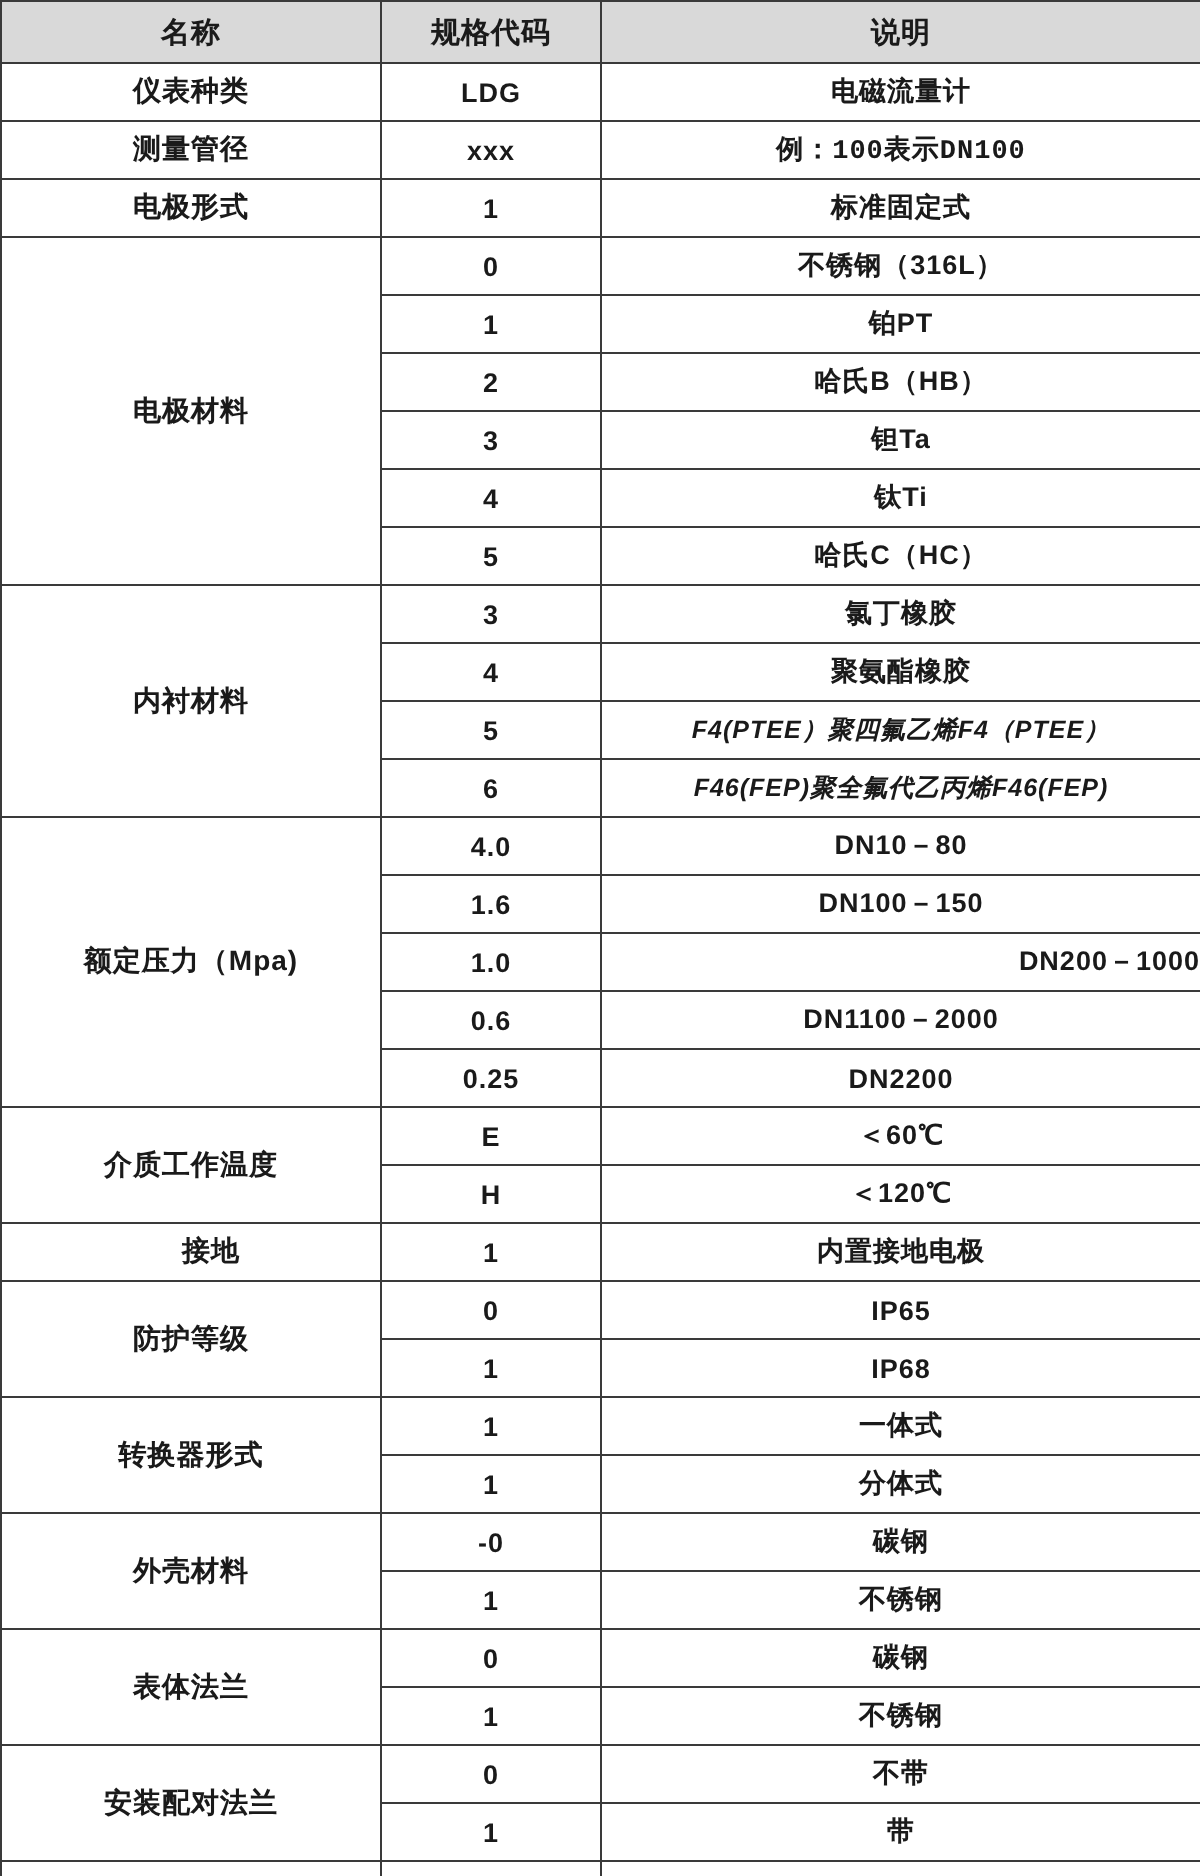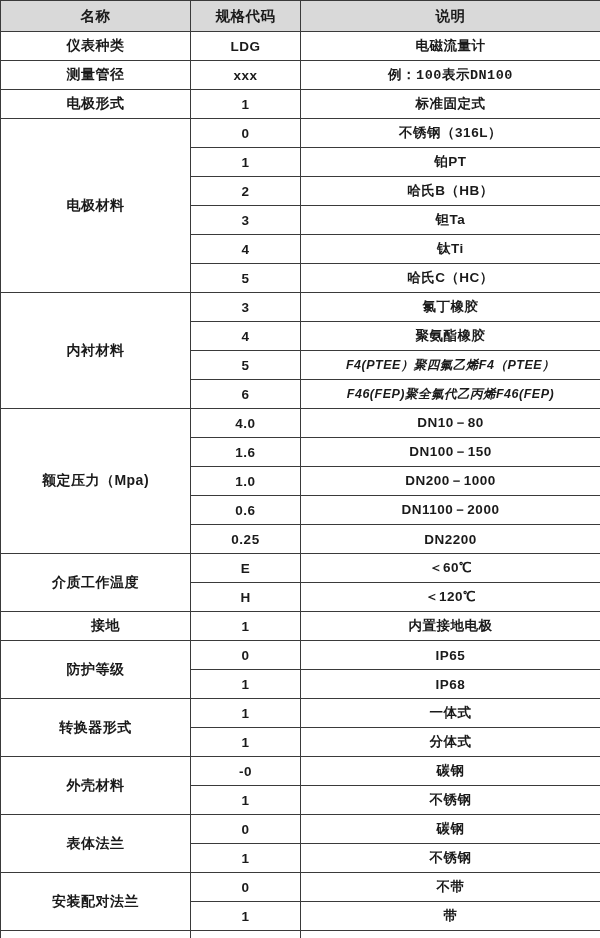--- a/index.html
+++ b/index.html
@@ -135,21 +135,21 @@
         <td class="col-name" rowspan="5" style="height: 140px;">额定压力（Mpa)</td>
         <td class="col-code">4.0</td>
         <td class="col-desc" style="height: 28px;">DN10－80</td>
       </tr>
       <tr>
         <td class="col-code">1.6</td>
         <td class="col-desc" style="height: 28px;">DN100－150</td>
       </tr>
       <tr>
         <td class="col-code">1.0</td>
-        <td class="col-desc" style="height: 28px;">DN200－1000</td>
+        <td class="col-desc" style="height: 28px; text-align: right;">DN200－1000</td>
       </tr>
       <tr>
         <td class="col-code">0.6</td>
         <td class="col-desc" style="height: 28px;">DN1100－2000</td>
       </tr>
       <tr>
         <td class="col-code">0.25</td>
         <td class="col-desc" style="height: 28px;">DN2200</td>
       </tr>
       <tr>

